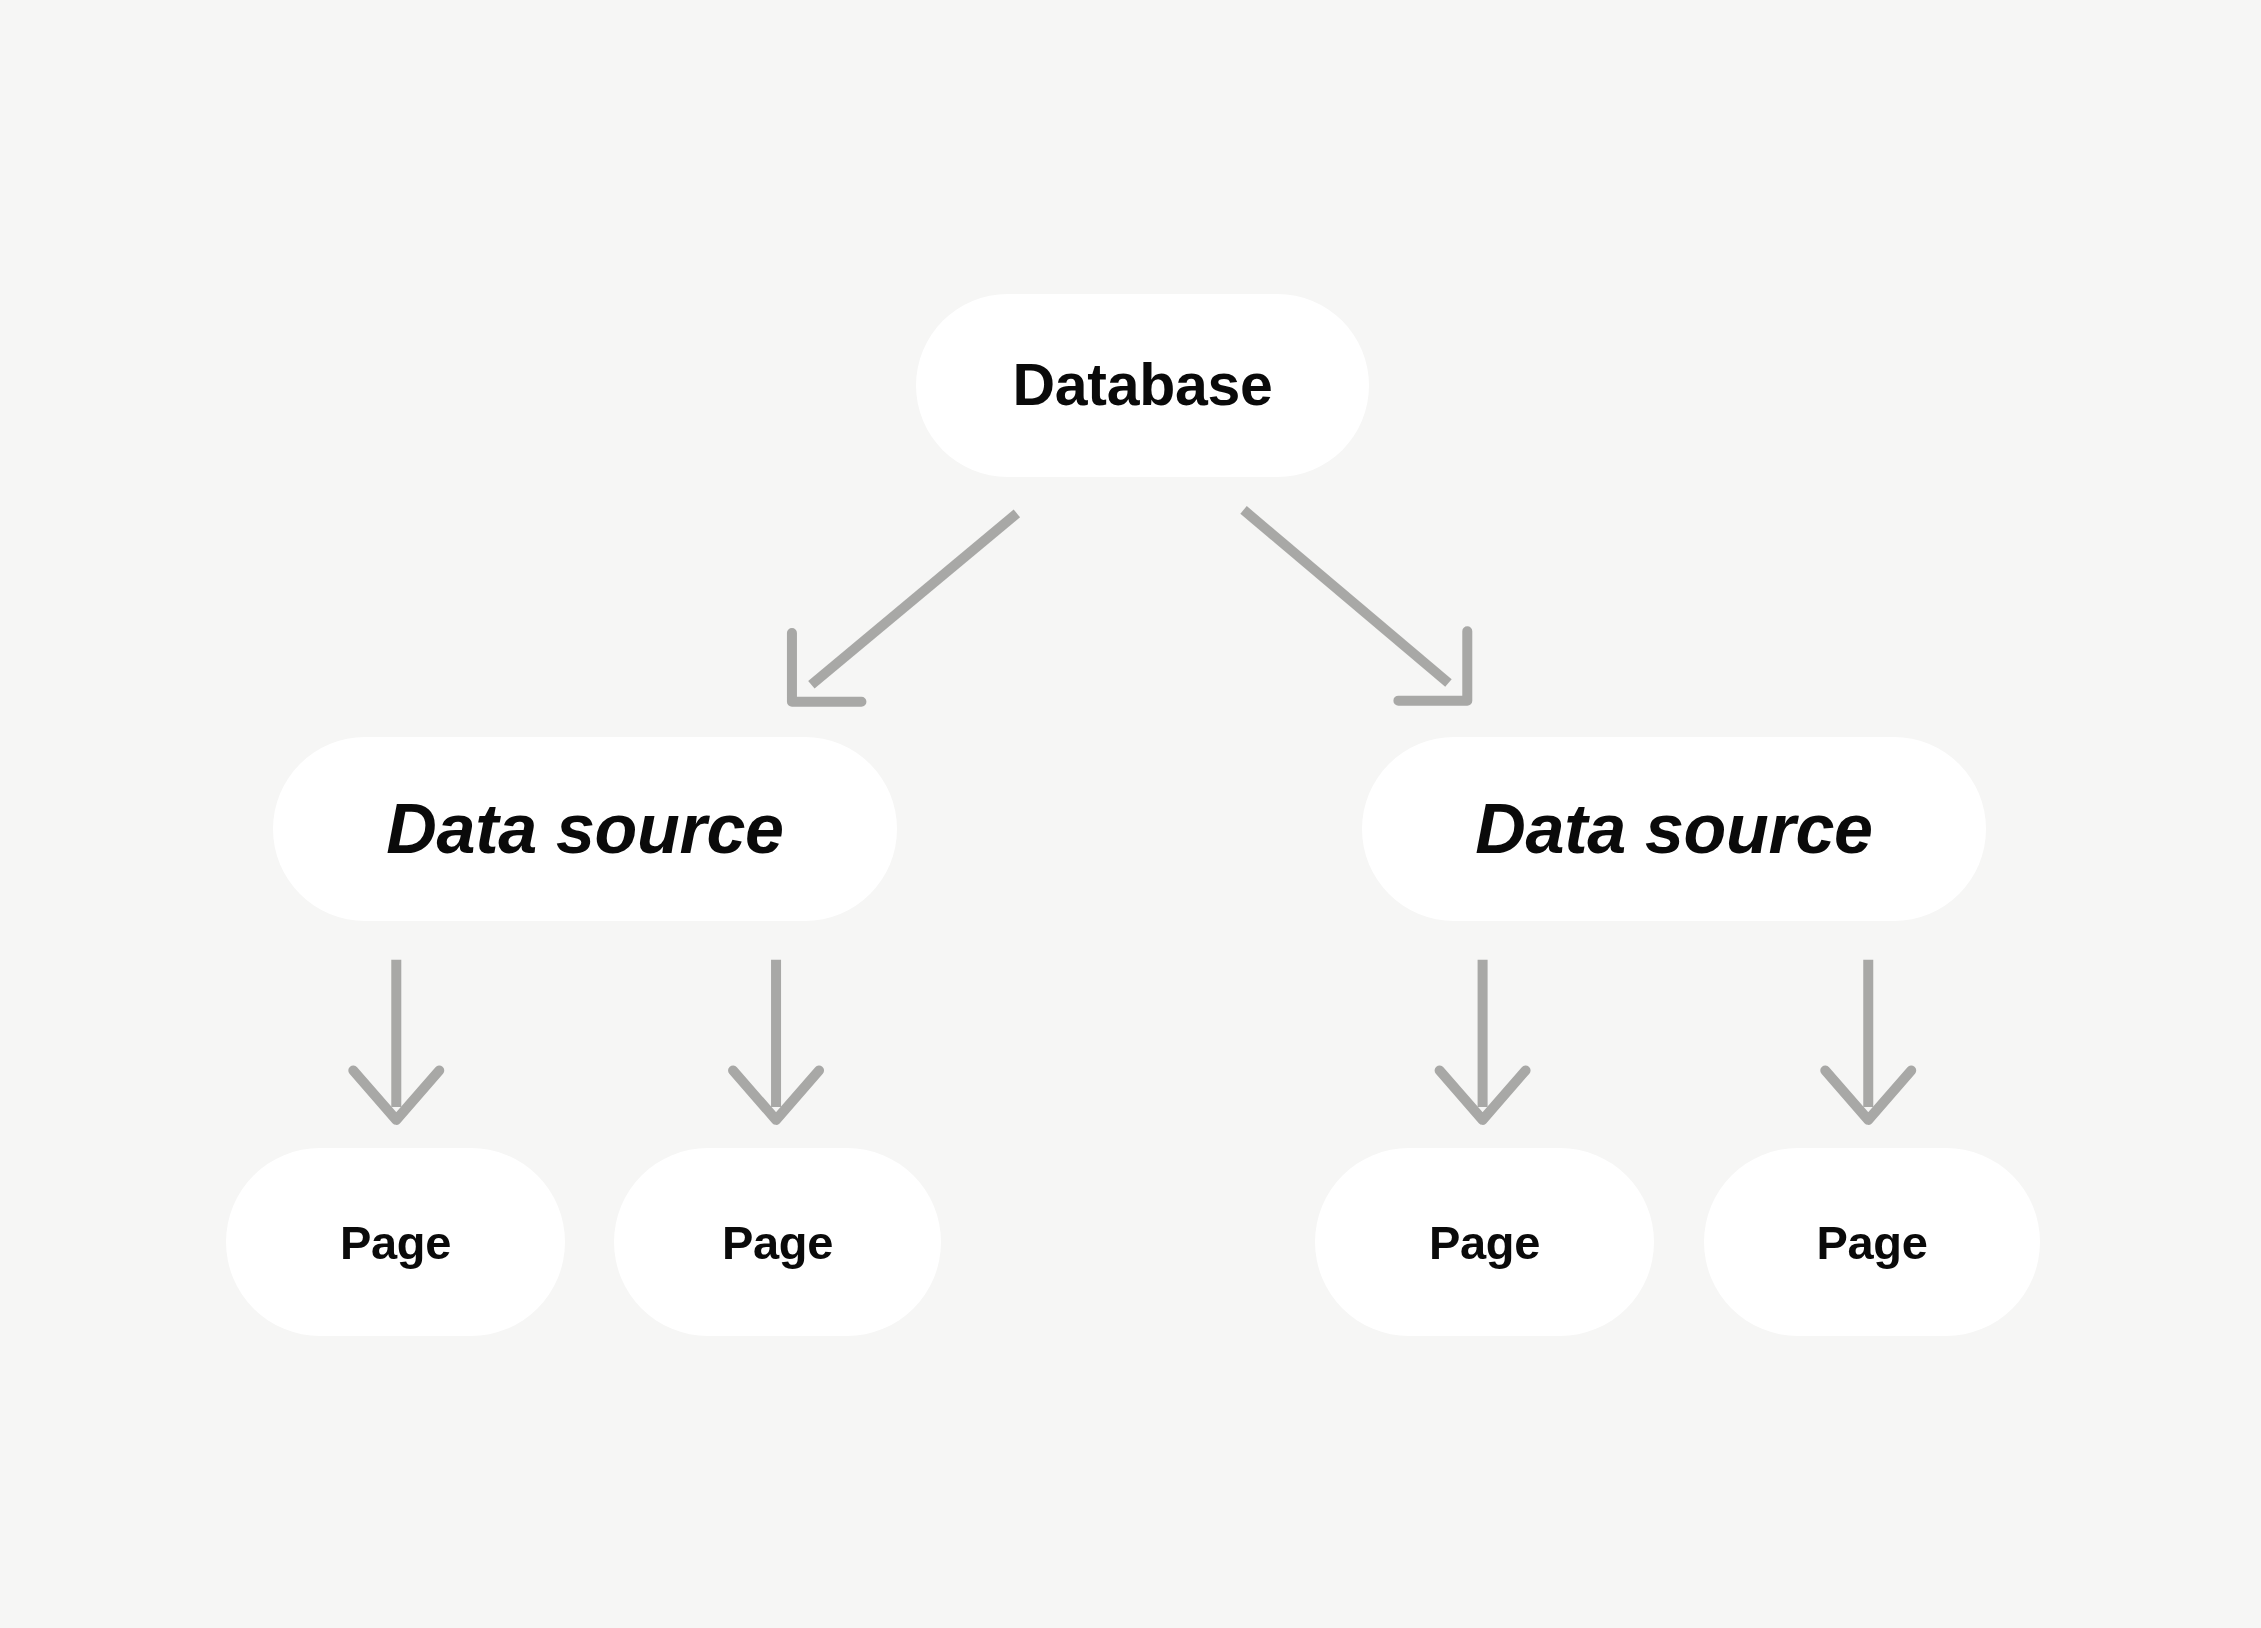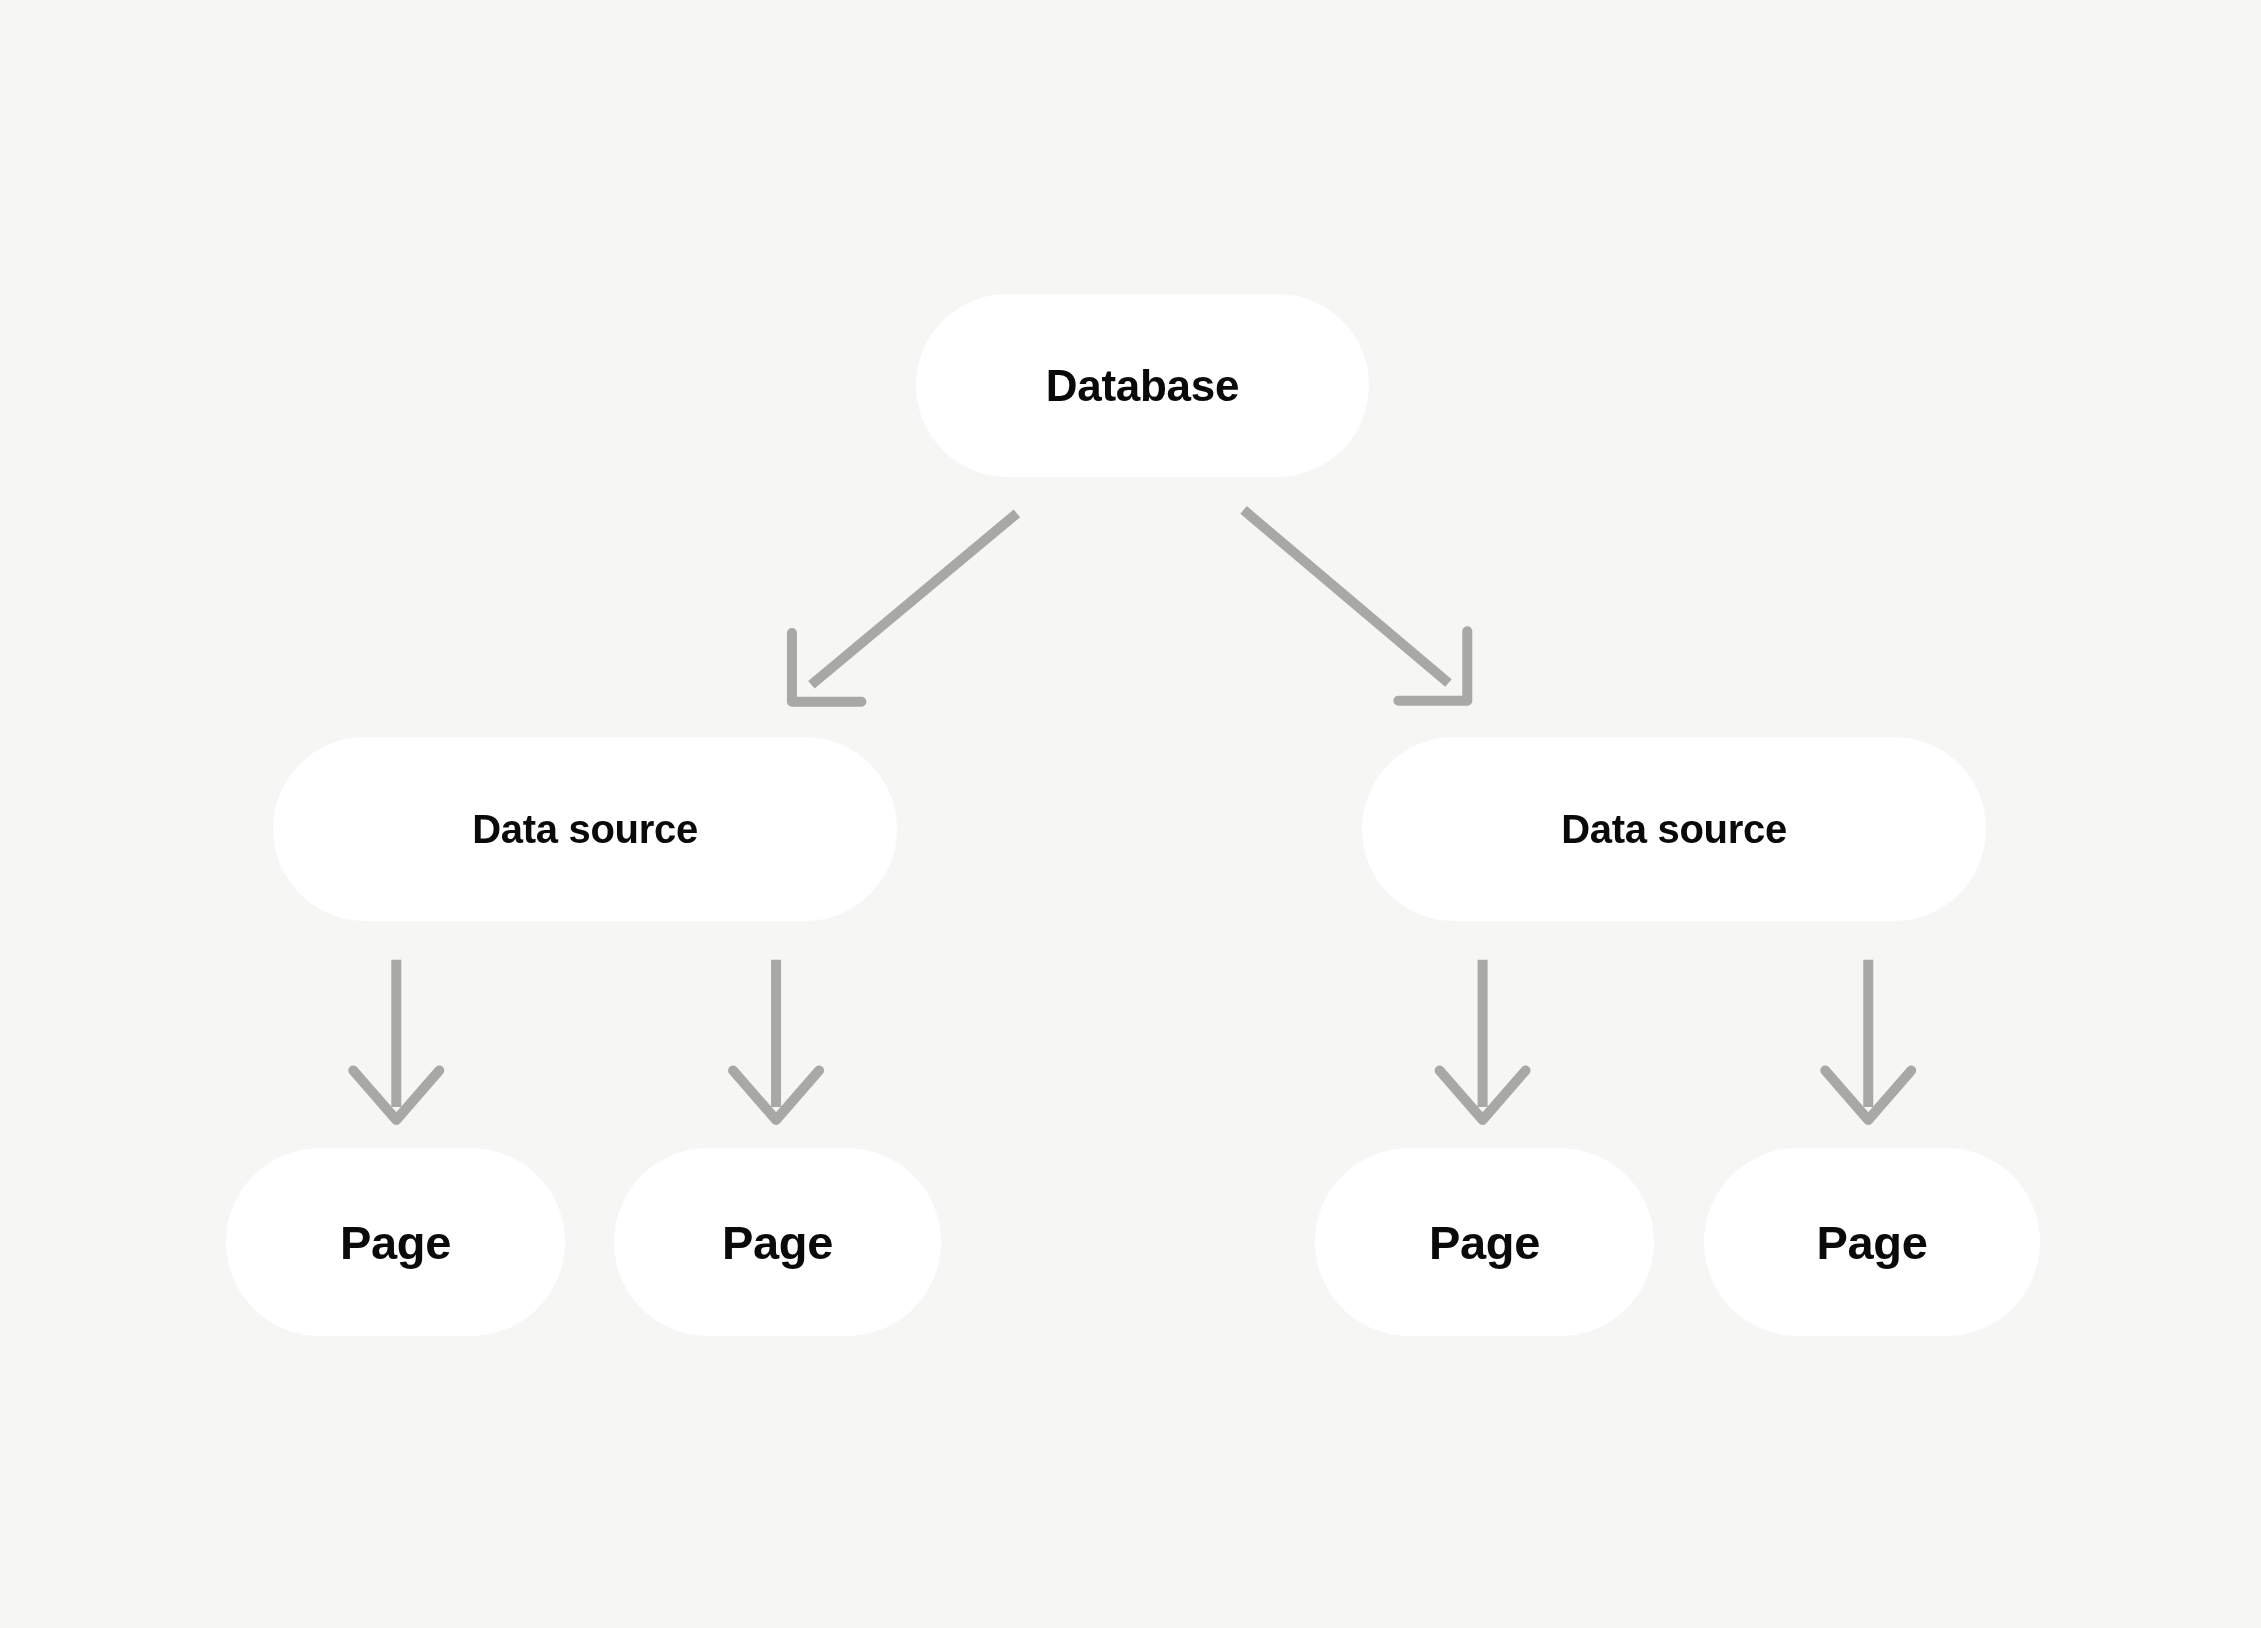--- a/index.html
+++ b/index.html
@@ -43,36 +43,36 @@
     white-space: nowrap;
     line-height: 1;
   }
   
   .node-root {
     left: 916px;
     top: 294px;
     width: 453px;
     height: 183px;
   }
-  .node-root .node-label { font-size: 44px; }
+  .node-root .node-label { font-size: 59px; }
 
   
   .node-mid-left {
     left: 273px;
     top: 737px;
     width: 624px;
     height: 184px;
   }
   .node-mid-right {
     left: 1362px;
     top: 737px;
     width: 624px;
     height: 184px;
   }
-  .node-mid .node-label { font-size: 40px; }
+  .node-mid .node-label { font-size: 70px; font-style: italic; }
 
   
   .node-leaf { top: 1148px; height: 188px; }
   .node-leaf .node-label { font-size: 47px; }
   .node-leaf-1 { left: 226px;  width: 339px; }
   .node-leaf-2 { left: 614px; width: 327px; }
   .node-leaf-3 { left: 1315px; width: 339px; }
   .node-leaf-4 { left: 1704px; width: 336px; }
 </style>
 </head>

